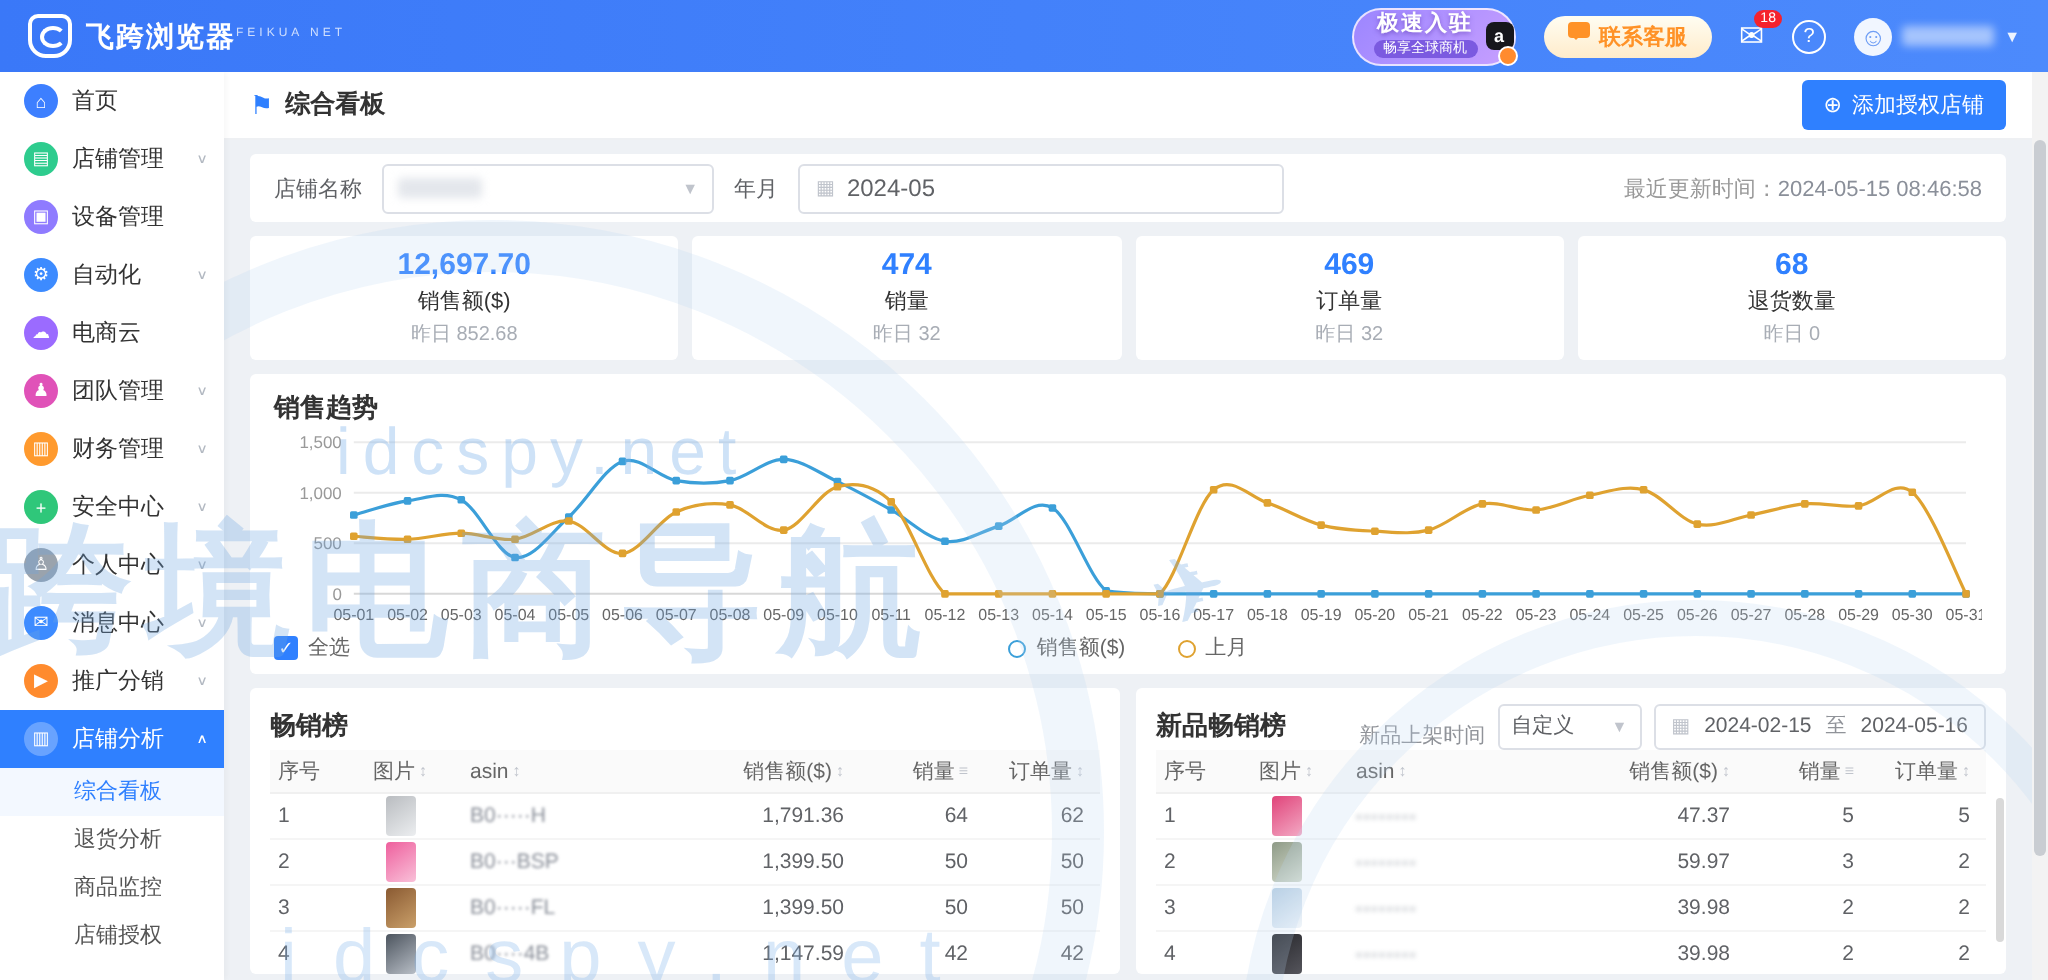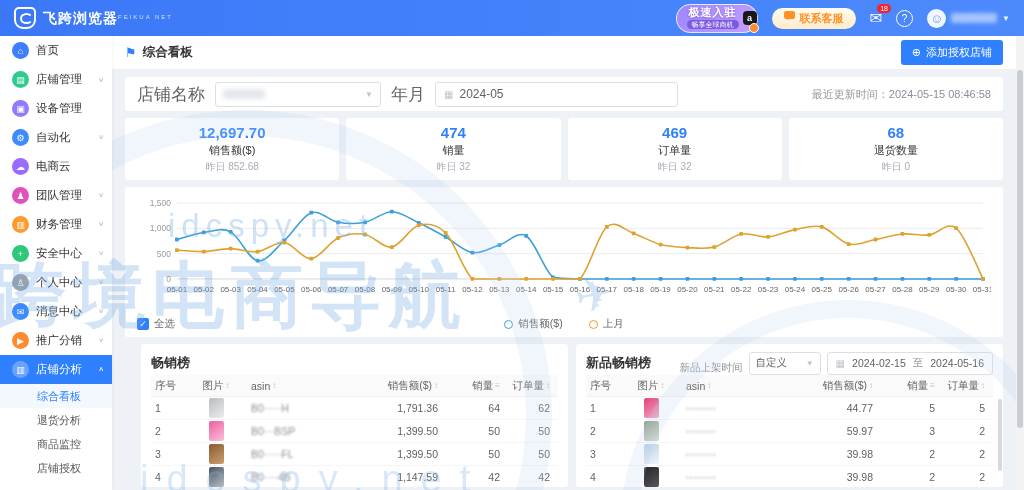--- a/index.html
+++ b/index.html
@@ -48,21 +48,21 @@
   
   .main{position:absolute;left:112px;top:36px;right:8px;bottom:0;overflow:hidden;}
   .titlebar{height:33px;background:#fff;border-bottom:1px solid #eef0f3;display:flex;align-items:center;justify-content:space-between;padding:0 13px;}
   .pagetitle{display:flex;align-items:center;gap:6px;font-size:12.5px;font-weight:bold;color:#333;}
   .flag{color:#2f80ff;font-size:13px;}
   .add-btn{background:#2f80ff;color:#fff;font-size:11px;border-radius:3px;padding:5px 11px;display:flex;align-items:center;gap:5px;cursor:pointer;}
   .content{padding:7px 13px;display:flex;flex-direction:column;gap:7px;}
   .card{background:#fff;border-radius:3px;}
   
   .filter-card{height:34px;display:flex;align-items:center;padding:0 12px;gap:10px;}
-  .f-label{color:#606266;font-size:17px;}
+  .f-label{color:#606266;font-size:11px;}
   .select{width:150px;height:23px;border:1px solid #dcdfe6;border-radius:3px;display:flex;align-items:center;justify-content:space-between;padding:0 7px;background:#fff;cursor:pointer;}
   .sel-caret{color:#c0c4cc;font-size:8px;}
   .date-input{width:225px;height:23px;border:1px solid #dcdfe6;border-radius:3px;display:flex;align-items:center;gap:6px;padding:0 8px;color:#606266;cursor:pointer;}
   .cal-ico{color:#c0c4cc;font-size:10px;}
   .updated{margin-left:auto;font-size:11px;color:#999;}
   .updated b{font-weight:normal;color:#8a8f99;}
   
   .stats-row{display:flex;gap:7px;}
   .stat-card{flex:1;height:62px;display:flex;flex-direction:column;align-items:center;justify-content:center;gap:2px;}
   .stat-value{color:#2f80ff;font-size:15px;font-weight:bold;}
@@ -71,21 +71,21 @@
   
   .chart-card{height:150px;padding:8px 12px 4px;box-sizing:border-box;position:relative;}
   .chart-title{font-size:13px;font-weight:bold;color:#333;}
   .legend-row{position:absolute;left:12px;right:12px;bottom:5px;height:16px;display:flex;align-items:center;}
   .chk{width:12px;height:12px;background:#2f80ff;border-radius:2px;color:#fff;font-size:9px;line-height:12px;text-align:center;margin-right:5px;cursor:pointer;}
   .chk-label{font-size:10.5px;color:#666;}
   .legend-center{position:absolute;left:0;right:0;display:flex;justify-content:center;gap:26px;pointer-events:none;}
   .legend-item{display:flex;align-items:center;gap:5px;font-size:10.5px;color:#666;pointer-events:auto;cursor:pointer;}
   .ring{width:7px;height:7px;border-radius:50%;border:1.6px solid #999;background:#fff;}
   
-  .tables-row{display:flex;gap:8px;margin-left:16px;}
+  .tables-row{display:flex;gap:8px;}
   .table-card{flex:1;height:143px;padding:7px 10px;box-sizing:border-box;overflow:hidden;position:relative;}
   .t-top{display:flex;align-items:center;justify-content:space-between;height:24px;}
   .t-title{font-size:13px;font-weight:bold;color:#333;}
   .t-controls{display:flex;align-items:flex-end;gap:6px;}
   .t-ctrl-label{font-size:10.5px;color:#909399;}
   .mini-select{width:58px;height:21px;border:1px solid #dcdfe6;border-radius:3px;display:flex;align-items:center;justify-content:space-between;padding:0 6px;font-size:10.5px;color:#606266;cursor:pointer;}
   .range-input{height:21px;border:1px solid #dcdfe6;border-radius:3px;display:flex;align-items:center;gap:7px;padding:0 8px;font-size:10.5px;color:#606266;cursor:pointer;}
   .t-head{display:flex;align-items:center;height:21px;background:#fafafa;border-bottom:1px solid #f0f0f0;}
   .t-body .t-row{display:flex;align-items:center;height:22px;border-bottom:1px solid #f5f5f5;}
   .th,.td{font-size:10.5px;color:#606266;box-sizing:border-box;padding:0 4px;}
@@ -269,20 +269,21 @@
     <span class="stat-sub">昨日 32</span>
   </div>
         <div class="card stat-card">
     <span class="stat-value">68</span>
     <span class="stat-label">退货数量</span>
     <span class="stat-sub">昨日 0</span>
   </div>
       </div>
 
     <div class="card chart-card">
+      <div class="chart-title">销售趋势</div>
       <div id="chart-holder"><svg width="100%" viewBox="0 0 856 104" height="104">
             <line x1="40" y1="84" x2="848" y2="84" stroke="#d8d8d8" stroke-width="1"></line>
             <text x="34" y="87" text-anchor="end" font-size="8.5" fill="#999">0</text>
             <line x1="40" y1="58.66666666666667" x2="848" y2="58.66666666666667" stroke="#ebebeb" stroke-width="1"></line>
             <text x="34" y="61.66666666666667" text-anchor="end" font-size="8.5" fill="#999">500</text>
             <line x1="40" y1="33.333333333333336" x2="848" y2="33.333333333333336" stroke="#ebebeb" stroke-width="1"></line>
             <text x="34" y="36.333333333333336" text-anchor="end" font-size="8.5" fill="#999">1,000</text>
             <line x1="40" y1="8" x2="848" y2="8" stroke="#ebebeb" stroke-width="1"></line>
             <text x="34" y="11" text-anchor="end" font-size="8.5" fill="#999">1,500</text>
             <text x="40" y="97" text-anchor="middle" font-size="8" fill="#666">05-01</text>
@@ -518,21 +519,21 @@
     <span class="sort-ico">↕</span>
   </span>
           </div>
         <div class="t-body">
             <div class="t-row">
     <span class="td c0">1</span>
     <span class="td c1">
                 <span class="prod-img" style="background: linear-gradient(145deg, rgb(224, 68, 122), rgb(243, 169, 196));"></span>
               </span>
     <span class="td c2 blur2">▪▪▪▪▪▪▪▪</span>
-    <span class="td c3">44.77</span>
+    <span class="td c3">47.37</span>
     <span class="td c4">5</span>
     <span class="td c5">5</span>
   </div>
             <div class="t-row">
     <span class="td c0">2</span>
     <span class="td c1">
                 <span class="prod-img" style="background: linear-gradient(145deg, rgb(142, 154, 134), rgb(214, 221, 207));"></span>
               </span>
     <span class="td c2 blur2">▪▪▪▪▪▪▪▪</span>
     <span class="td c3">59.97</span>

